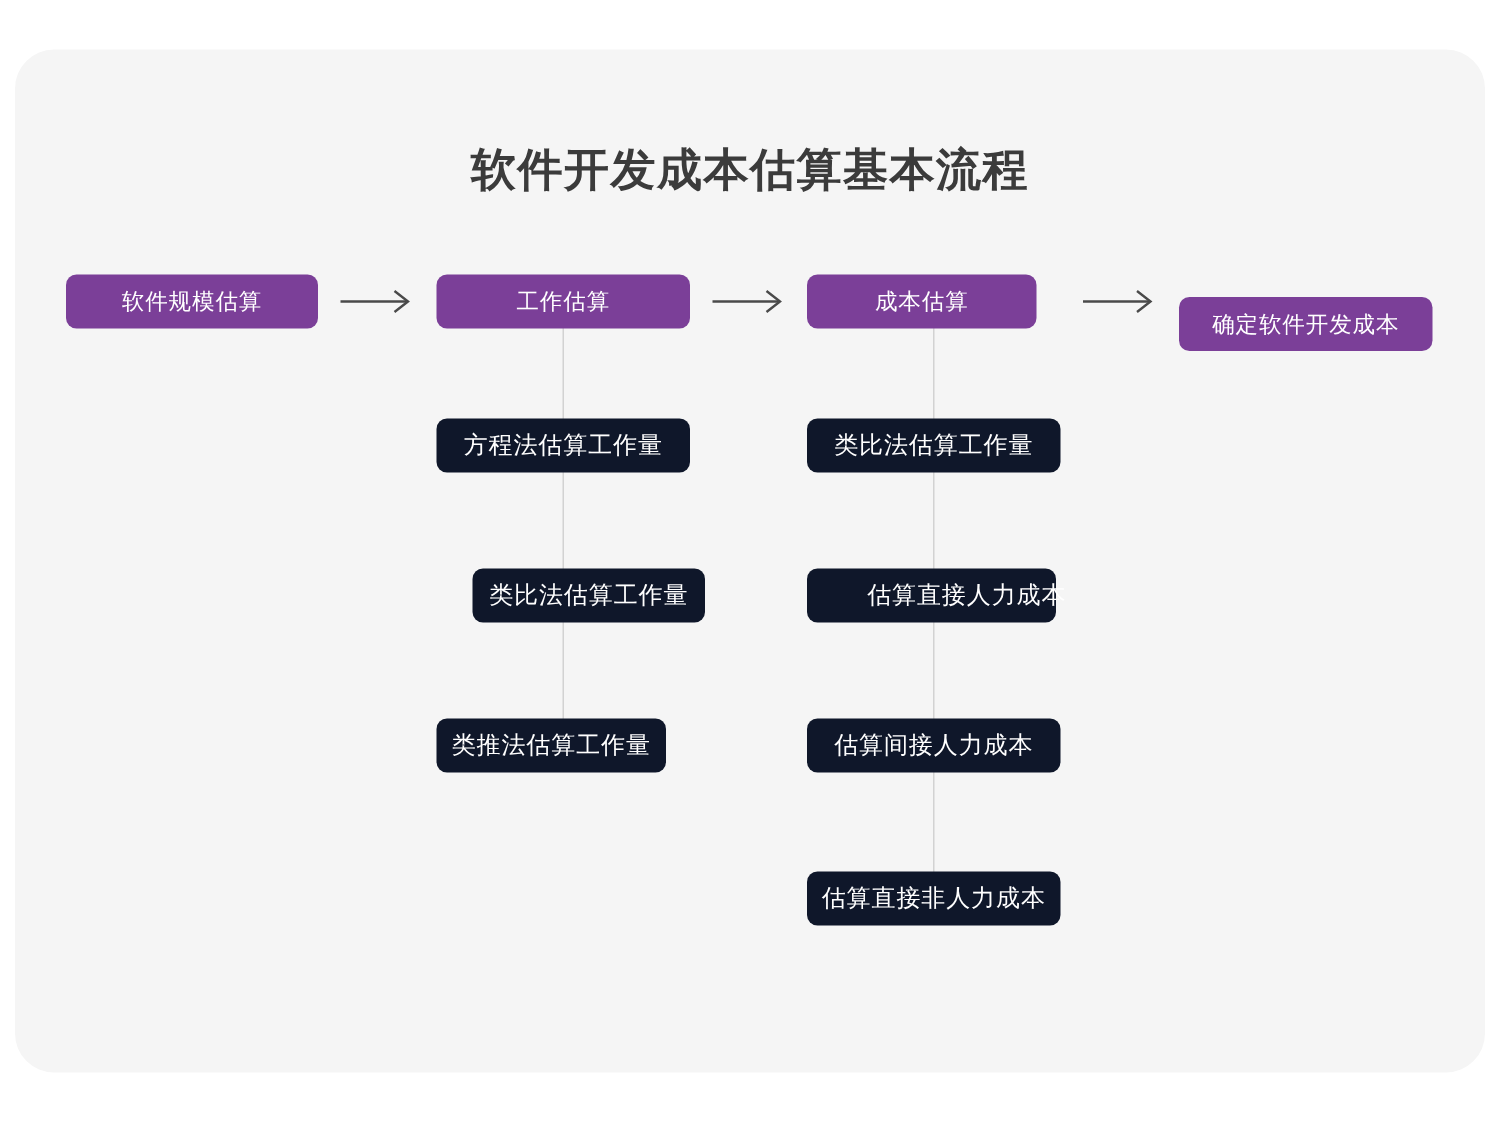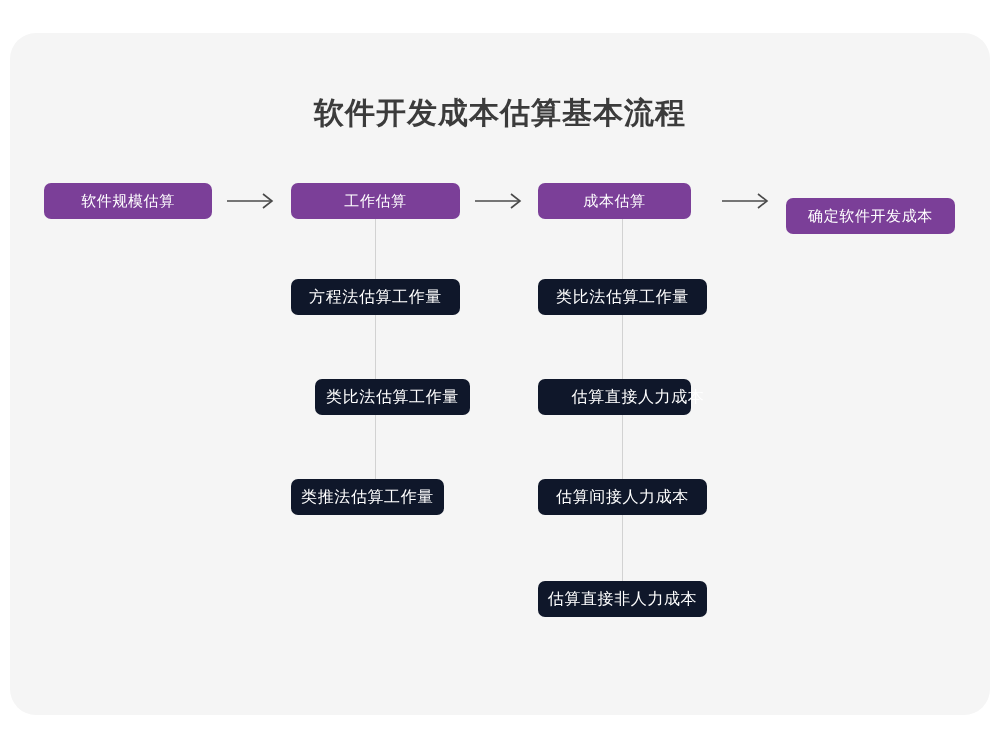--- a/index.html
+++ b/index.html
@@ -148,21 +148,21 @@
   </div>
 
   <div class="node secondary" style="left:291px; top:479px; width:153px;">
     <span>类推法估算工作量</span>
   </div>
 
   <div class="node secondary" style="left:538px; top:279px; width:169px;">
     <span>类比法估算工作量</span>
   </div>
 
-  <div class="node secondary" style="left:538px; top:379px; width:153px;padding-left:47px;">
+  <div class="node secondary" style="left:538px; top:379px; width:166px;padding-left:47px;">
     <span>估算直接人力成本</span>
   </div>
 
   <div class="node secondary" style="left:538px; top:581px; width:169px;">
     <span>估算直接非人力成本</span>
   </div>
 
   <div class="node secondary" style="left:538px; top:479px; width:169px;">
     <span>估算间接人力成本</span>
   </div>

